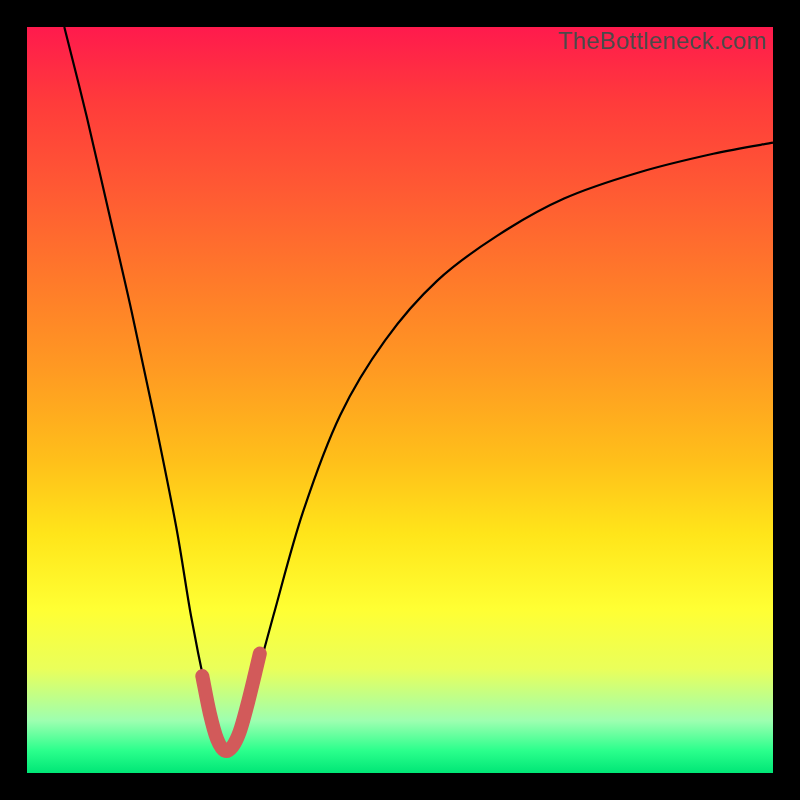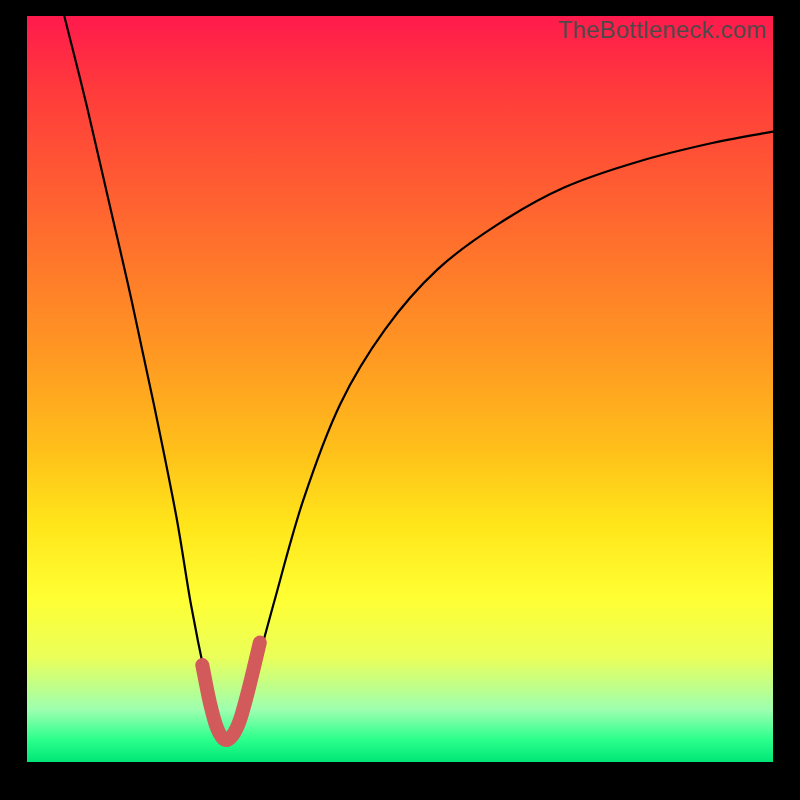--- a/index.html
+++ b/index.html
@@ -7,21 +7,21 @@
     padding: 0;
     width: 800px;
     height: 800px;
     background: #000;
     overflow: hidden;
     font-family: Arial, Helvetica, sans-serif;
   }
   .frame {
     position: absolute;
     left: 27px;
-    top: 16px;
+    top: 27px;
     width: 746px;
     height: 746px;
     background: #bef264;
   }
   .plot-area {
     position: absolute;
     left: 0;
     top: 0;
     width: 746px;
     height: 746px;

